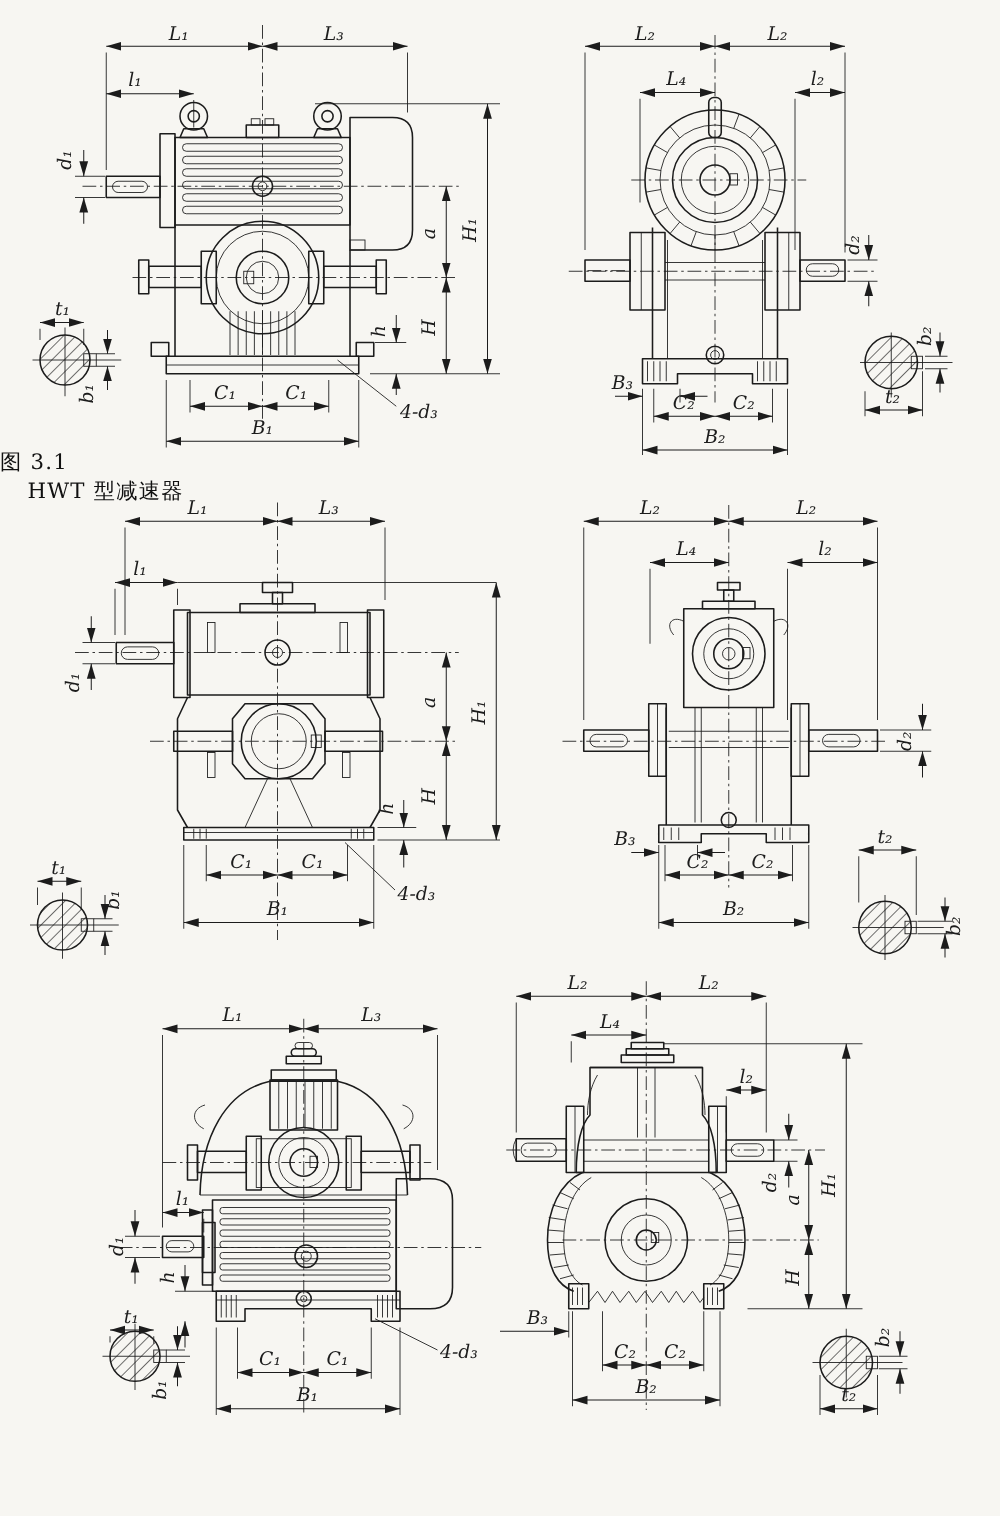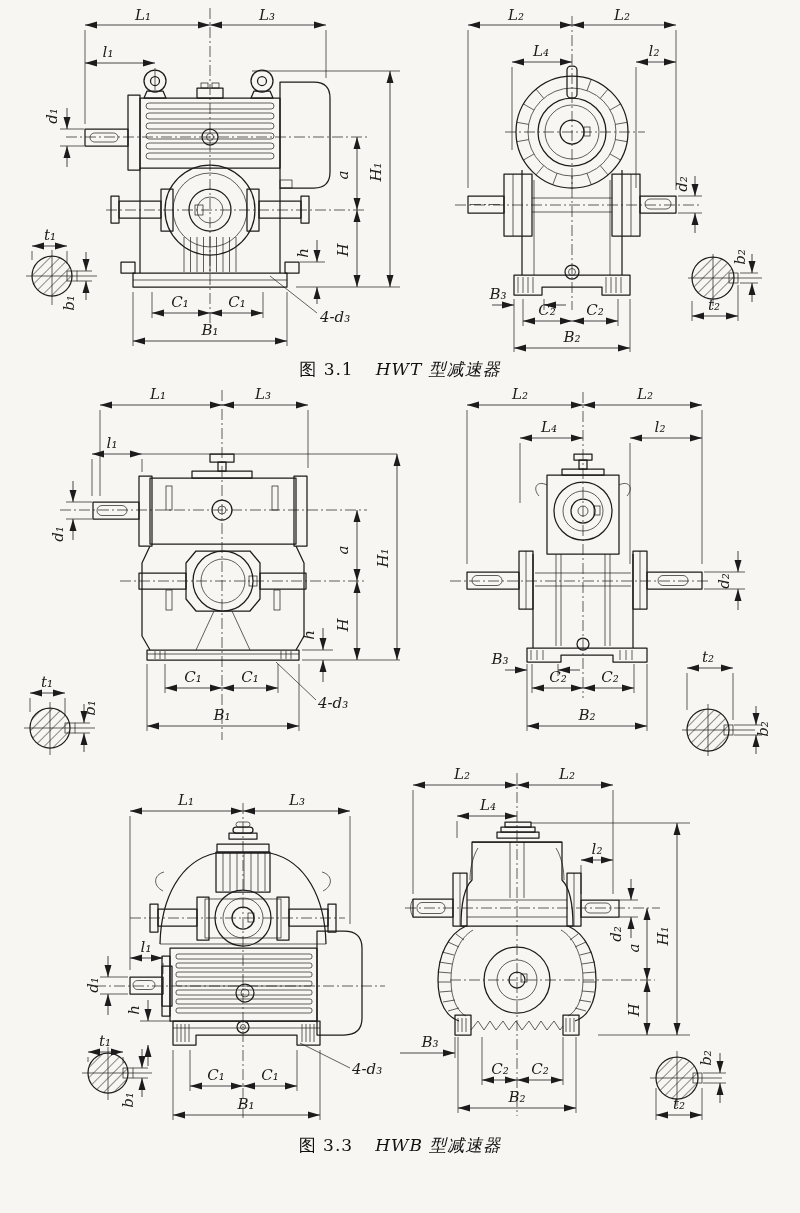--- a/index.html
+++ b/index.html
@@ -1,30 +1,30 @@
 <!DOCTYPE html>
 <html><head>
 <meta charset="utf-8">
 <style>
   html,body{margin:0;padding:0;background:#f7f6f2;}
   body{width:800px;font-family:"DejaVu Serif","Liberation Serif",serif;}
-  .sheet{padding-top:4px;}
+  .sheet{padding-top:16px;}
   svg{display:block;}
   .ln{fill:none;stroke:#1c1c1c;stroke-width:1.25;stroke-linecap:butt;stroke-linejoin:round;}
   .tn{fill:none;stroke:#1c1c1c;stroke-width:0.7;}
   .dm{fill:none;stroke:#1c1c1c;stroke-width:0.8;}
   .da{marker-start:url(#ar);marker-end:url(#ar);}
   .de{marker-end:url(#ar);}
   .cl{fill:none;stroke:#1c1c1c;stroke-width:0.7;stroke-dasharray:11 3 2 3;}
   .hc{fill:url(#ht);stroke:#1c1c1c;stroke-width:1.25;}
   .lb{font:italic 15px "DejaVu Serif","DejaVu Sans",serif;fill:#1c1c1c;text-anchor:middle;}
   .lbs{text-anchor:start;}
-  .caption{height:34px;display:flex;align-items:center;justify-content:center;
-           font:17px "DejaVu Serif","Liberation Serif",serif;color:#111;letter-spacing:1px;}
-  .caption .gap{margin-left:22px;font-style:italic;}
+  .caption{height:34px;display:flex;align-items:flex-start;justify-content:center;
+           font:17px "DejaVu Serif","Liberation Serif",serif;color:#111;letter-spacing:1px;flex-direction:column;}
+  .caption .gap{margin-left:22px;}
 </style>
 </head>
 <body>
 
 <div class="sheet">
 
 <svg viewBox="0 -6 800 348" width="800" height="348">
   <defs>
     <marker id="ar" viewBox="0 0 13 9" refX="12" refY="4.5" markerWidth="13" markerHeight="9" markerUnits="userSpaceOnUse" orient="auto-start-reverse">
       <path d="M0,1 L12,4.5 L0,8 Z" fill="#1c1c1c"></path>
@@ -693,18 +693,14 @@
     <line class="dm de" x1="720" y1="1095" x2="720" y2="1115"></line>
         <line class="dm de" x1="720" y1="1145" x2="720" y2="1125"></line>
     <text class="lb" x="711" y="1100" transform="rotate(-90 711 1100)">b₂</text>
     <line class="tn" x1="656" y1="1130" x2="656" y2="1162"></line>
         <line class="tn" x1="702" y1="1130" x2="702" y2="1162"></line>
     <line class="dm da" x1="656" y1="1157" x2="702" y2="1157"></line>
     <text class="lb" x="679" y="1151">t₂</text>
   </g>
 </svg>
 
-<div class="caption">
-  <span>图 3.3</span>
-  <span class="gap">HWB 型减速器</span>
+
 </div>
 
-</div>
-
 </body></html>

